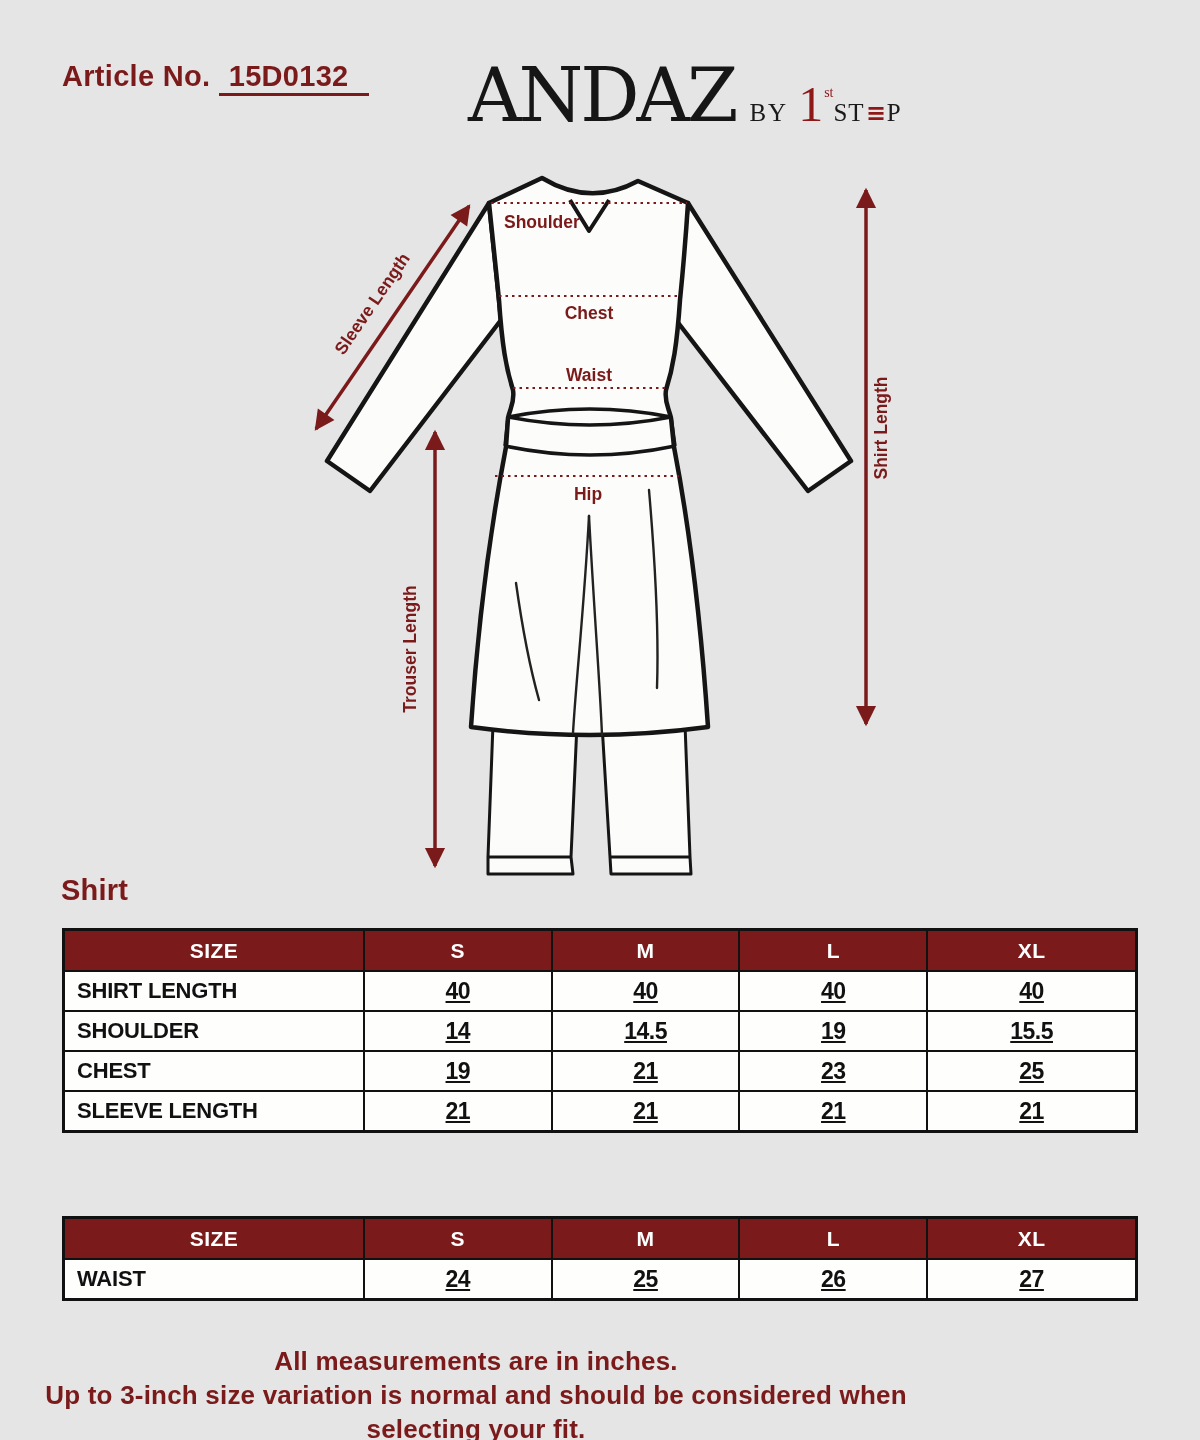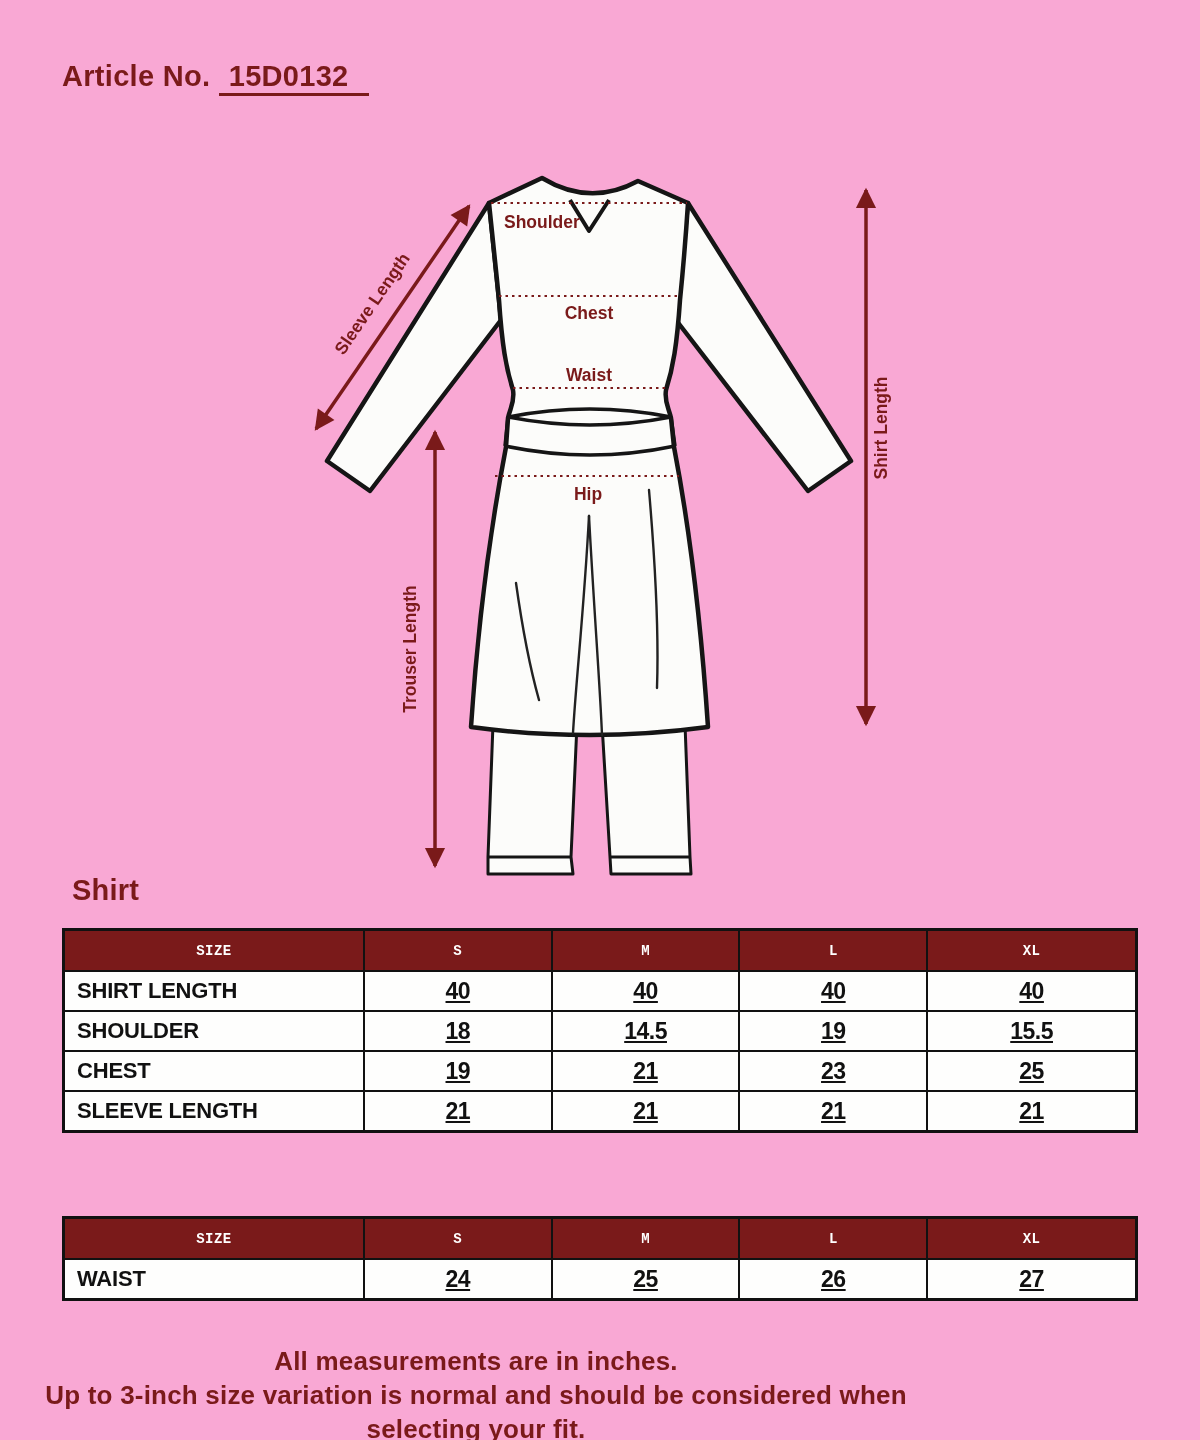--- a/index.html
+++ b/index.html
@@ -1,18 +1,18 @@
 <!DOCTYPE html>
 <html><head>
 <meta charset="utf-8">
 <style>
   html,body{margin:0;padding:0;}
   .page{
     position:relative; width:1200px; height:1440px;
-    background:#f9a8d4; overflow:hidden;
+    background:#e5e5e5; overflow:hidden;
     font-family:"Liberation Sans", sans-serif; color:#111;
   }
   
   .article{
     position:absolute; left:62px; top:60px;
     font-size:29px; font-weight:bold; color:#7a1a1a; letter-spacing:.3px;
     white-space:nowrap;
   }
   .article .num{
     border-bottom:3px solid #7a1a1a; padding:0 20px 1px 10px;
@@ -47,36 +47,36 @@
   }
   
   .diagram{ position:absolute; left:280px; top:160px; width:640px; height:730px; }
   .diagram svg{ display:block; width:100%; height:100%; }
   .meas-label{
     font-family:"Liberation Sans", sans-serif; font-weight:bold;
     font-size:17.5px; fill:#7a1a1a;
   }
   
   .section-heading{
-    position:absolute; left:72px; font-size:29px; font-weight:bold;
+    position:absolute; left:61px; font-size:29px; font-weight:bold;
     color:#7a1a1a; letter-spacing:.2px;
   }
   .heading-shirt{ top:874px; }
   .heading-trousers{ top:1160px; }
   table.size-table{
     position:absolute; left:62px; width:1076px;
     border-collapse:collapse; table-layout:fixed;
     border:3px solid #111;
   }
   .table-shirt{ top:928px; }
   .table-trousers{ top:1216px; }
   .size-table th, .size-table td{ border:2.5px solid #111; }
   .size-table th{
     background:#7a1a1a; color:#fff; height:37px;
-    font-size:14px; letter-spacing:.5px;font-family:Liberation Mono, monospace;
+    font-size:21px; letter-spacing:.5px;
   }
   .size-table td{ height:36px; background:#fefefd; }
   .size-table td.lbl{
     text-align:left; padding-left:12px; font-weight:bold; font-size:22px;
     letter-spacing:-.2px;
   }
   .size-table td.val{
     text-align:center; font-weight:bold; font-size:23px; letter-spacing:-.5px;text-decoration:underline;
   }
   .col-size{ width:28%; } .col-s{ width:17.5%; } .col-m{ width:17.5%; }
@@ -91,20 +91,29 @@
 </head>
 <body>
 
 <div class="page">
 
   <div class="article">
     <span>Article No.</span>
     <span class="num">15D0132</span>
   </div>
 
+  <div class="brand">
+    <span class="andaz">ANDAZ</span>
+    <span class="by">BY</span>
+    <span class="one">1</span>
+    <span class="ord">st</span>
+    <span class="stp">ST</span>
+    <span class="ebars">≡</span>
+    <span class="stp">P</span>
+  </div>
 
   <div class="diagram">
     <svg viewBox="280 160 640 730">
       <defs>
         <marker id="ah" viewBox="0 0 10 10" refX="8.5" refY="5" markerWidth="6.4" markerHeight="6.4" orient="auto-start-reverse">
           <path d="M0.5,0.5 L9.5,5 L0.5,9.5 Z" fill="#7a1a1a"></path>
         </marker>
       </defs>
 
       <g stroke="#151515" stroke-width="3" fill="#fcfcfa" stroke-linejoin="round">
@@ -198,21 +207,21 @@
     <tbody>
       <tr>
         <td class="lbl">SHIRT LENGTH</td>
         <td class="val">40</td>
         <td class="val">40</td>
         <td class="val">40</td>
         <td class="val">40</td>
       </tr>
       <tr>
         <td class="lbl">SHOULDER</td>
-        <td class="val">18</td>
+        <td class="val">14</td>
         <td class="val">14.5</td>
         <td class="val">19</td>
         <td class="val">15.5</td>
       </tr>
       <tr>
         <td class="lbl">CHEST</td>
         <td class="val">19</td>
         <td class="val">21</td>
         <td class="val">23</td>
         <td class="val">25</td>

